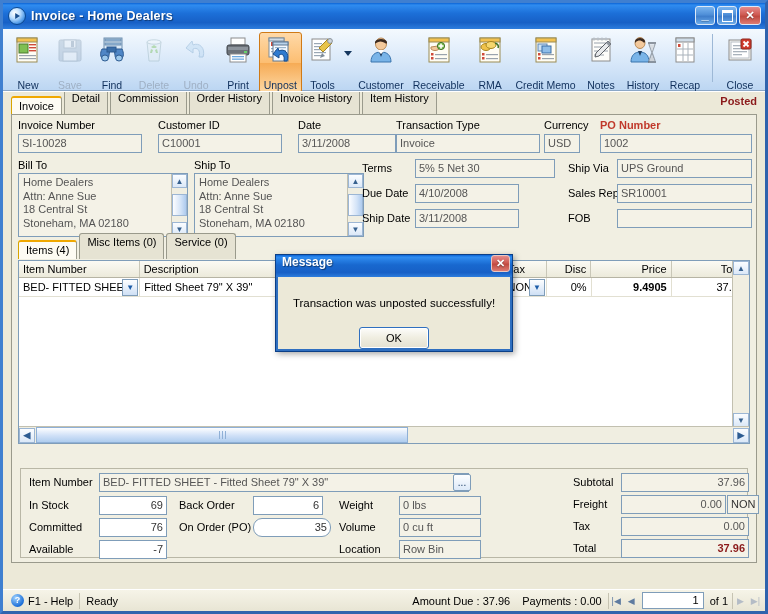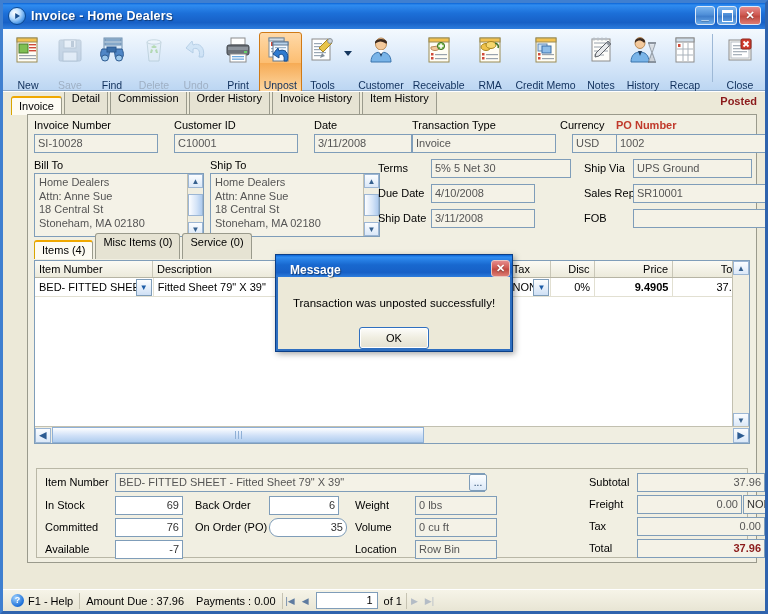--- a/index.html
+++ b/index.html
@@ -104,21 +104,20 @@
   }
   .tab.sel{
     height:19px;line-height:17px;background:#fdfbf3;
     border-color:#d8a400 #9a9a8c #fdfbf3 #d8a400;border-top:2px solid #f0a800;
     padding-top:0;font-weight:normal;
   }
   .tabbody{
     position:absolute;left:8px;top:22px;right:8px;bottom:26px;
     border:1px solid #9a9a8c;background:#f1efe2;
     box-sizing:border-box;
-    margin-left:16px;
   }
   .posted{
     position:absolute;right:8px;top:3px;
     color:#8b1a1a;font-weight:bold;font-size:11px;
   }
   
   .lab{position:absolute;font-size:11px;color:#000;white-space:nowrap;}
   .fld{
     position:absolute;box-sizing:border-box;height:19px;
     border:1px solid #7f9db9;background:#f4f2e7;
@@ -247,21 +246,21 @@
   .dialog{
     position:absolute;box-sizing:border-box;
     border:1px solid #0b3f87;
     background:#ece9d8;
     box-shadow:2px 2px 6px rgba(0,0,0,.35);
     z-index:50;
   }
   .dlg-title{
     height:22px;box-sizing:border-box;
     background:linear-gradient(to bottom,#0b64d6 0%,#2f8cf0 10%,#1868cf 45%,#1760c6 80%,#2d7ddd 100%);
-    display:flex;align-items:flex-end;padding:0 2px 0 14px;
+    display:flex;align-items:flex-start;padding:0 2px 0 6px;
   }
   .dlg-title .t{
     color:#fff;font-weight:bold;font-size:12px;text-shadow:1px 1px 1px rgba(0,0,0,.45);
     flex:1 1 auto;
   }
   .dlg-close{
     width:19px;height:17px;box-sizing:border-box;border:1px solid #e8c7c2;border-radius:3px;
     background:linear-gradient(to bottom,#e58b8b,#cf5a52 45%,#c04a41 55%,#dd7b72);
     color:#fff;font-size:11px;font-weight:bold;
     display:flex;align-items:center;justify-content:center;cursor:pointer;
@@ -607,21 +606,21 @@
       <div class="lab" style="left:146px;top:4px;">Customer ID</div>
       <div class="fld" style="left:146px;top:19px;width:124px;">C10001</div>
 
       <div class="lab" style="left:286px;top:4px;">Date</div>
       <div class="fld" style="left:286px;top:19px;width:98px;">3/11/2008</div>
 
       <div class="lab" style="left:384px;top:4px;">Transaction Type</div>
       <div class="fld" style="left:384px;top:19px;width:144px;">Invoice</div>
 
       <div class="lab" style="left:532px;top:4px;">Currency</div>
-      <div class="fld" style="left:544px;top:19px;width:51px;">USD</div>
+      <div class="fld" style="left:532px;top:19px;width:36px;">USD</div>
 
       <div class="lab" style="left:588px;top:4px;color:#c0392b;font-weight:bold;">PO Number</div>
       <div class="fld" style="left:588px;top:19px;width:152px;">1002</div>
 
       <div class="lab" style="left:6px;top:44px;">Bill To</div>
       <div class="addr" style="left:6px;top:58px;width:170px;height:64px;">
         <div class="txt">Home Dealers
 Attn: Anne Sue
 18 Central St
 Stoneham, MA 02180</div>
@@ -646,21 +645,21 @@
       </div>
 
       <div class="lab" style="left:350px;top:47px;">Terms</div>
       <div class="fld" style="left:403px;top:44px;width:140px;">5% 5 Net 30</div>
       <div class="lab" style="left:350px;top:72px;">Due Date</div>
       <div class="fld" style="left:403px;top:69px;width:104px;">4/10/2008</div>
       <div class="lab" style="left:350px;top:97px;">Ship Date</div>
       <div class="fld" style="left:403px;top:94px;width:104px;">3/11/2008</div>
 
       <div class="lab" style="left:556px;top:47px;">Ship Via</div>
-      <div class="fld" style="left:605px;top:44px;width:119px;">UPS Ground</div>
+      <div class="fld" style="left:605px;top:44px;width:135px;">UPS Ground</div>
       <div class="lab" style="left:556px;top:72px;">Sales Rep</div>
       <div class="fld" style="left:605px;top:69px;width:135px;">SR10001</div>
       <div class="lab" style="left:556px;top:97px;">FOB</div>
       <div class="fld" style="left:605px;top:94px;width:135px;"></div>
 
       <div class="grid-tabs" style="top:126px;left:6px;">
         <div class="tab sel">Items (4)</div>
         <div class="tab">Misc Items (0)</div>
         <div class="tab">Service (0)</div>
       </div>
@@ -752,20 +751,21 @@
       </div>
     </div>
   </div>
 
   <div class="statusbar">
     <div class="sb-cell">
       <span class="help-icon">?</span>
       <span>F1 - Help</span>
     </div>
     <div class="sb-div"></div>
+    <div class="sb-cell" style="flex:1 1 auto;">Ready</div>
     <div class="sb-cell">Amount Due : 37.96</div>
     <div class="sb-cell">Payments : 0.00</div>
     <div class="sb-div"></div>
     <div class="navbtn">|◀</div>
     <div class="navbtn">◀</div>
     <div class="pagebox">1</div>
     <div class="sb-cell" style="padding:0 3px;">of</div>
     <div class="sb-cell" style="padding:0 4px 0 0;">1</div>
     <div class="sb-div"></div>
     <div class="navbtn dim">▶</div>

